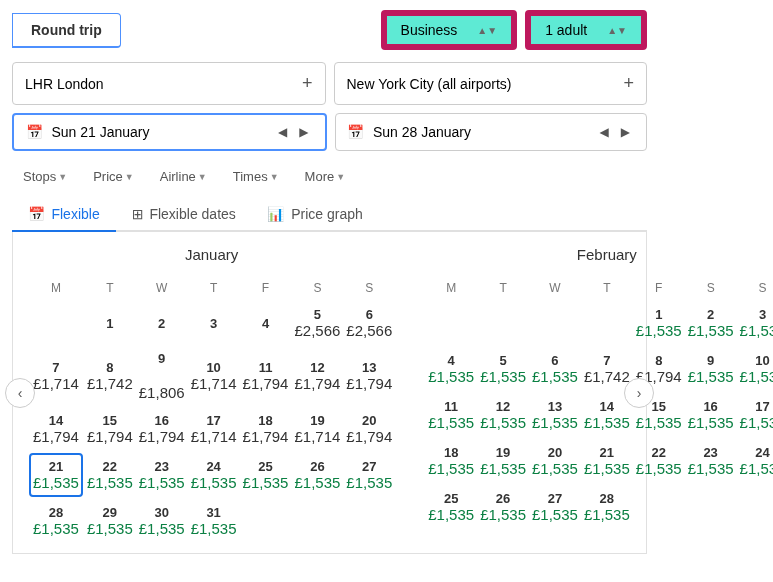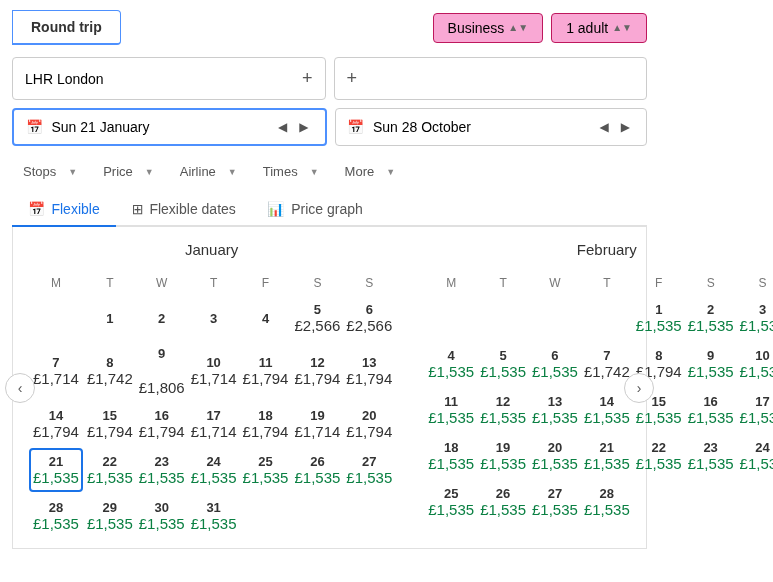--- a/index.html
+++ b/index.html
@@ -17,26 +17,26 @@
     }
     .trip-tab:first-child { border-radius: 4px 0 0 4px; }
     .trip-tab:last-child { border-radius: 0 4px 4px 0; }
     .trip-tab.active { background: #fff; border-color: #4d90fe; color: #333; border-bottom: 2px solid #4d90fe; font-weight: bold; }
     .trip-tab-group { display: flex; }
 
     .header-row { display: flex; justify-content: space-between; align-items: center; margin-bottom: 12px; }
     .right-controls { display: flex; gap: 8px; }
     .select-btn {
       padding: 6px 14px;
-      border: 1px solid #be185d;
-      background: #f9a8d4;
+      border: 6px solid #be185d;
+      background: #5eead4;
       border-radius: 4px;
       font-size: 14px;
       cursor: pointer;
-      display: flex; align-items: center; gap: 4px;
+      display: flex; align-items: center; gap: 20px;
     }
     .select-btn .arrows { font-size: 10px; color: #666; }
 
     
     .airport-row { display: flex; gap: 8px; margin-bottom: 8px; }
     .airport-input {
       flex: 1;
       border: 1px solid #ccc;
       border-radius: 4px;
       padding: 10px 12px;
@@ -65,21 +65,21 @@
     
     .filter-row { display: flex; gap: 4px; margin-bottom: 8px; align-items: center; }
     .filter-btn {
       padding: 5px 10px;
       border: 1px solid transparent;
       background: transparent;
       border-radius: 4px;
       font-size: 13px;
       cursor: pointer;
       color: #555;
-      display: flex; align-items: center; gap: 12px;
+      display: flex; align-items: center; gap: 2px;
     }
     .filter-arrow { font-size: 9px; color: #888; }
 
     
     .view-tabs { display: flex; gap: 0; border-bottom: 2px solid #e0e0e0; margin-bottom: 0; }
     .view-tab {
       padding: 8px 16px;
       font-size: 14px;
       color: #555;
       cursor: pointer;
@@ -160,36 +160,37 @@
       </button>
     </div>
   </div>
 
   <div class="airport-row">
     <div class="airport-input">
       <span>LHR London</span>
       <span class="plus">+</span>
     </div>
     <div class="airport-input">
+      <span>New York City (all airports)</span>
       <span class="plus">+</span>
     </div>
   </div>
 
   <div class="date-row">
     <div class="date-input">
       <span class="calendar-icon">📅</span>
       <span>Sun 21 January</span>
       <div class="date-nav">
         <span>◀</span>
         <span>▶</span>
       </div>
     </div>
     <div class="date-input secondary">
       <span class="calendar-icon">📅</span>
-      <span>Sun 28 October</span>
+      <span>Sun 28 January</span>
       <div class="date-nav">
         <span>◀</span>
         <span>▶</span>
       </div>
     </div>
   </div>
 
   <div class="filter-row">
     <button class="filter-btn">
       <span>Stops</span>

